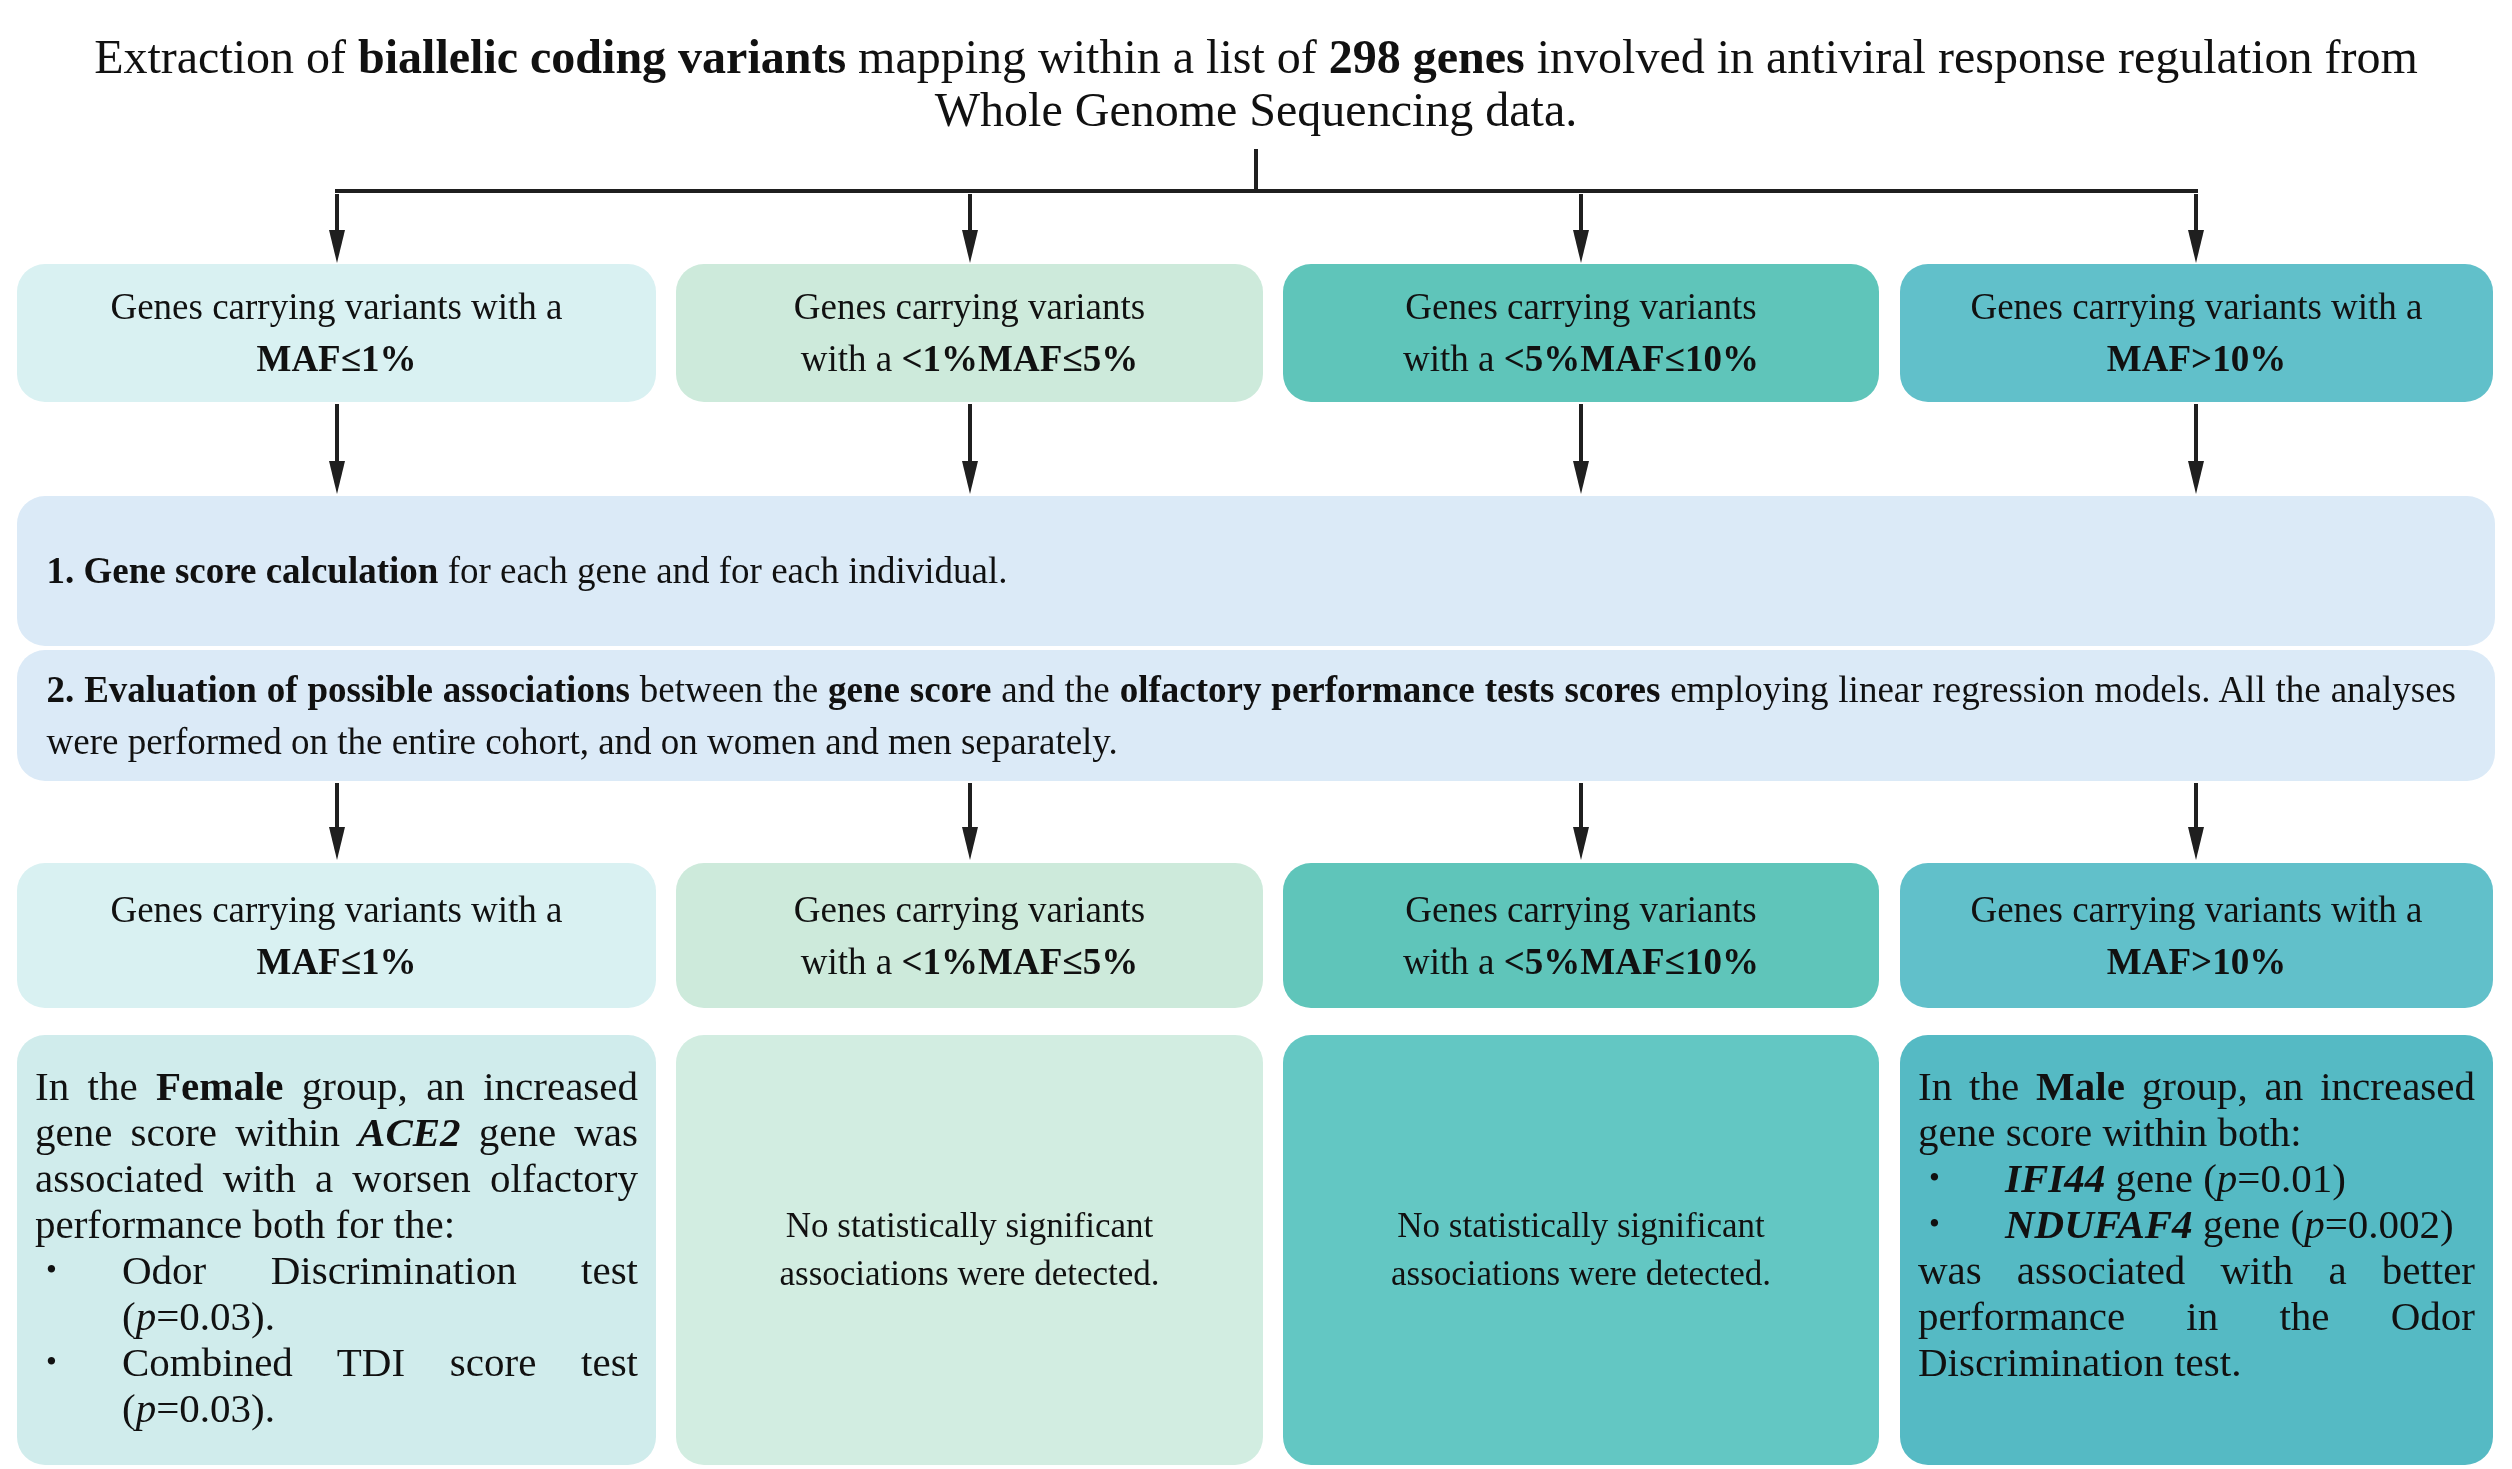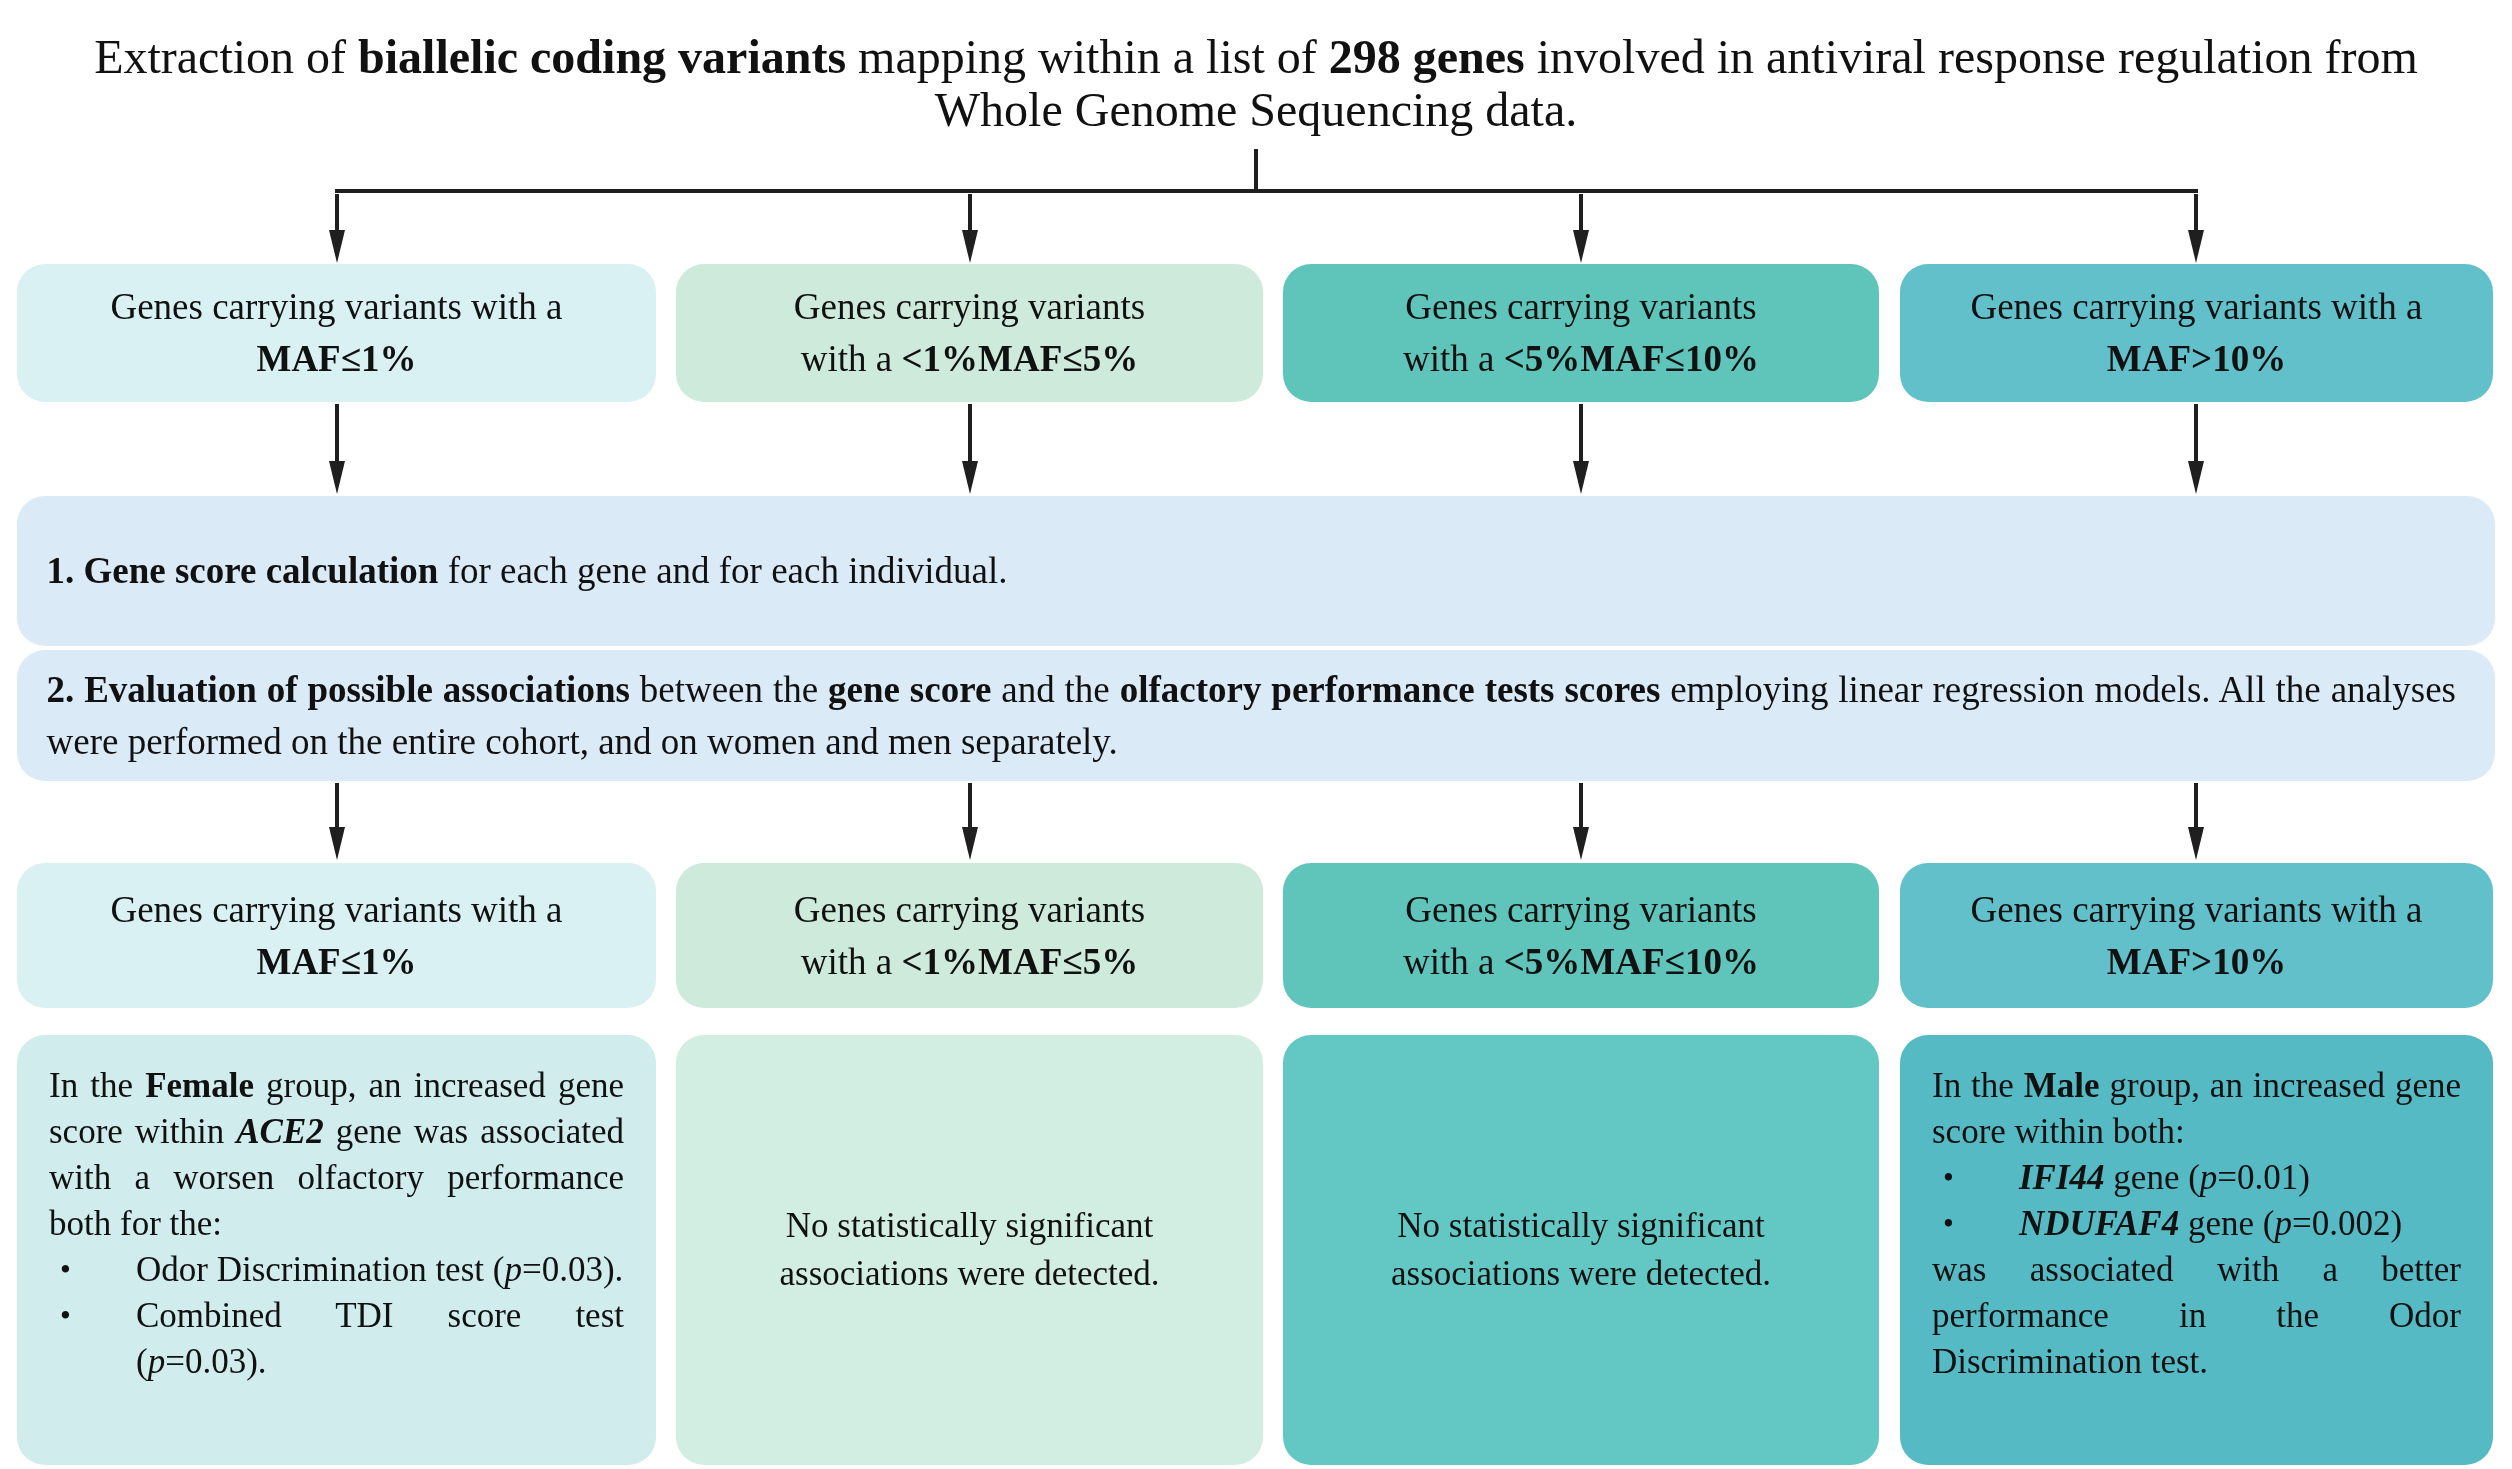--- a/index.html
+++ b/index.html
@@ -4,21 +4,21 @@
 <style>
   html,body{margin:0;padding:0;background:#ffffff;}
   body{width:2512px;height:1470px;position:relative;
        font-family:"Liberation Serif","DejaVu Serif",serif;color:#111;}
   .box{position:absolute;box-sizing:border-box;border-radius:28px;}
   .center-txt{display:flex;align-items:center;justify-content:center;text-align:center;}
   .fig-title{font-size:48px;line-height:53px;padding:0 55px;}
   .maf{font-size:37px;line-height:52px;}
   .step{font-size:37px;line-height:52px;display:flex;flex-direction:column;justify-content:center;
         padding:0 39px 0 29.5px;text-align:justify;}
-  .result{font-size:35px;line-height:46px;padding:28px 32px;}
+  .result{font-size:41px;line-height:46px;padding:28px 18px;}
   .result .intro,.result .outro{text-align:justify;}
   .result ul{margin:0;padding:0;list-style:none;}
   .result li{position:relative;padding-left:87px;text-align:justify;}
   .result li::before{content:"\2022";position:absolute;left:11px;top:0;font-size:31px;}
   .simple{display:flex;align-items:center;justify-content:center;text-align:center;
           font-size:35px;line-height:48px;padding:0 43px;}
   .vline{position:absolute;background:var(--arrow,#1f1f1f);}
   .arrow{position:absolute;width:16px;display:flex;flex-direction:column;align-items:center;}
   .arrow .stem{width:3.1px;flex:1 1 auto;background:var(--arrow,#1f1f1f);}
   .arrow .head{width:0;height:0;border-left:8px solid transparent;border-right:8px solid transparent;

